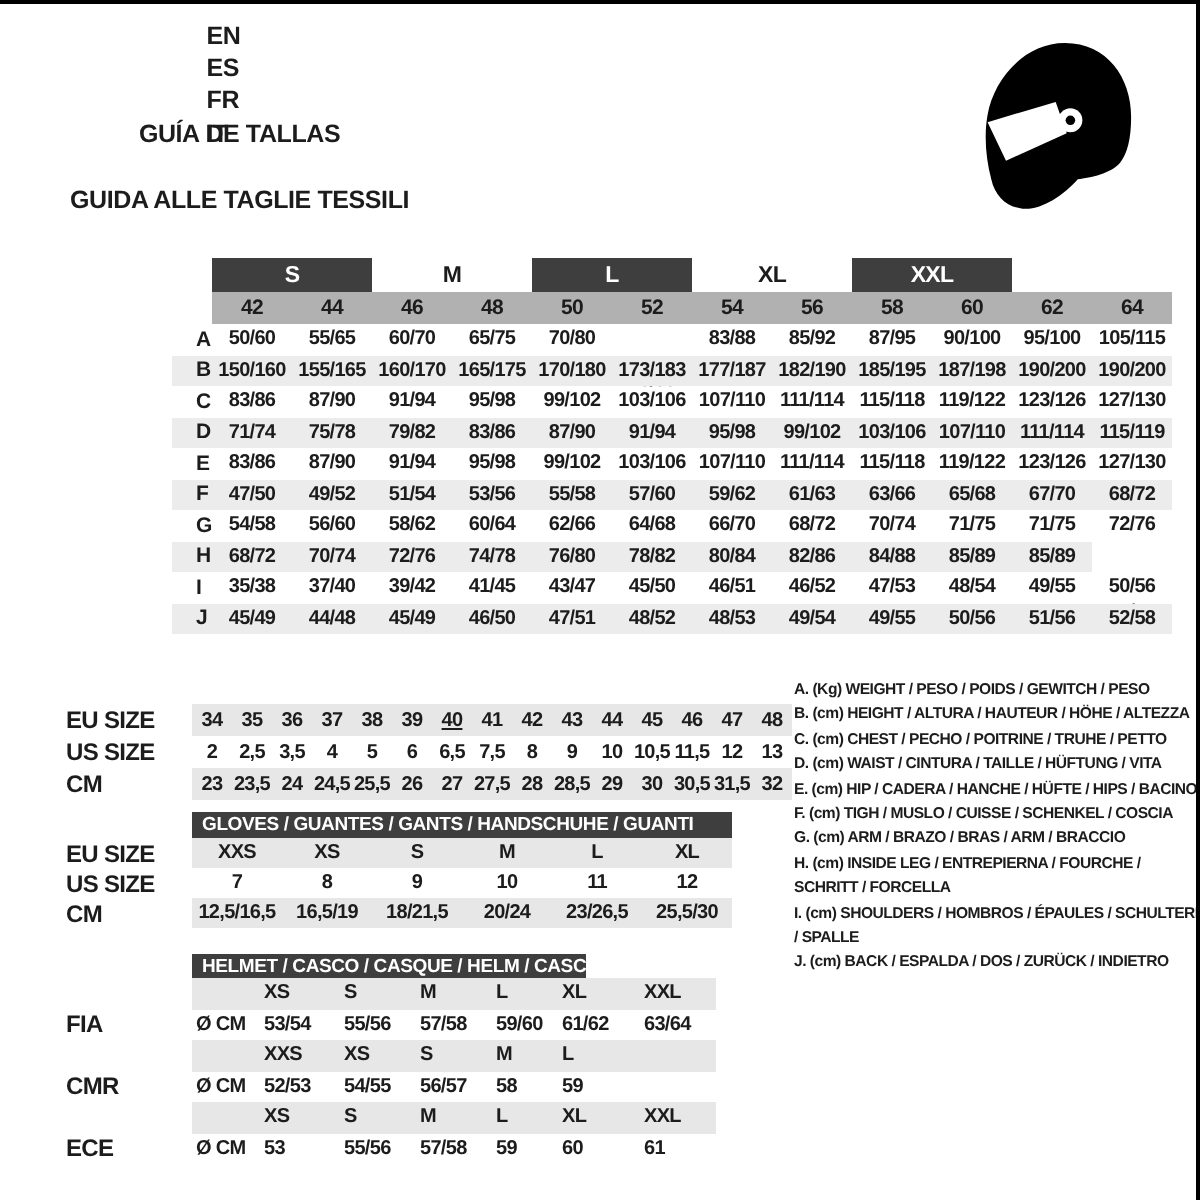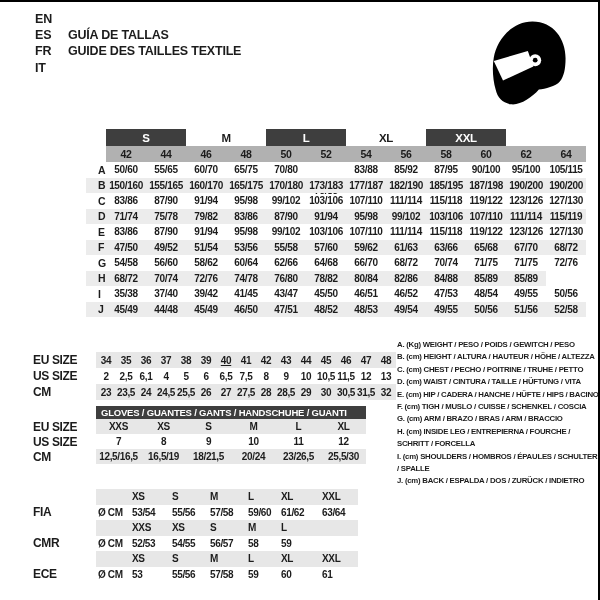--- a/index.html
+++ b/index.html
@@ -4,21 +4,21 @@
 <style>
   html,body{margin:0;padding:0;background:#fff;}
   .sheet{
     position:relative;width:600px;height:600px;background:#ffffff;
     font-family:"Liberation Sans",sans-serif;color:#1c1c1c;
     border-top:2px solid #000;border-right:2px solid #000;box-sizing:border-box;
     overflow:hidden;
   }
   
   .title-block{position:absolute;left:35px;top:9px;}
-  .lang-line{display:flex;align-items:center;height:16.2px;font-weight:bold;font-size:12.5px;letter-spacing:-0.2px;white-space:nowrap;}
+  .lang-line{display:flex;align-items:center;height:16.2px;font-weight:bold;font-size:12.5px;letter-spacing:-0.2px;white-space:nowrap;flex-direction:column;}
   .lang-code{width:33px;flex:0 0 33px;}
   
   .helmet-icon{position:absolute;left:480px;top:12px;}
   
   .grid{position:absolute;display:grid;}
   #size-table{left:86px;top:127px;grid-template-columns:20px repeat(12,40px);grid-template-rows:17px 16px repeat(10,15.5px);}
   #shoes-grid{left:33px;top:350px;grid-template-columns:63px repeat(15,20px);grid-template-rows:repeat(3,16px);}
   #gloves-grid{left:33px;top:417px;grid-template-columns:63px repeat(6,45px);grid-template-rows:repeat(3,15px);}
   #helmet-grid{left:33px;top:487px;grid-template-columns:63px 34px 40px 38px 38px 33px 41px 38px;grid-template-rows:repeat(6,15.5px);}
   
@@ -47,24 +47,24 @@
   <div class="title-block">
     <div class="lang-line">
       <span class="lang-code">EN</span>
     </div>
     <div class="lang-line">
       <span class="lang-code">ES</span>
       <span class="lang-text">GUÍA DE TALLAS</span>
     </div>
     <div class="lang-line">
       <span class="lang-code">FR</span>
-      <span class="lang-text">GUIDE DES TAILLES TEXTILE</span>
     </div>
     <div class="lang-line">
       <span class="lang-code">IT</span>
+      <span class="lang-text">GUIDA ALLE TAGLIE TESSILI</span>
     </div>
   </div>
 
   <svg class="helmet-icon" width="92" height="96" viewBox="0 0 100 100" aria-hidden="true">
     <path fill="#000" d="M57 6 C80 6 93 25 93 46 C93 58 91 66 87 71 C82 77 71 79 64 80 C56 89 44 97 34 96 C25 95 19 89 17 80 C14 69 13 56 15 45 C18 27 34 6 57 6 Z"></path>
     <polygon fill="#fff" points="15,49 52,38 58,55 25,70"></polygon>
     <circle cx="60" cy="48" r="6.5" fill="#fff"></circle>
     <circle cx="60" cy="48" r="2.6" fill="#000"></circle>
   </svg>
 
@@ -231,21 +231,21 @@
       <div class="c shade" style="grid-area: 1 / 10;">42</div>
       <div class="c shade" style="grid-area: 1 / 11;">43</div>
       <div class="c shade" style="grid-area: 1 / 12;">44</div>
       <div class="c shade" style="grid-area: 1 / 13;">45</div>
       <div class="c shade" style="grid-area: 1 / 14;">46</div>
       <div class="c shade" style="grid-area: 1 / 15;">47</div>
       <div class="c shade" style="grid-area: 1 / 16;">48</div>
       <div class="c slab" style="grid-area: 2 / 1;">US SIZE</div>
       <div class="c" style="grid-area: 2 / 2;">2</div>
       <div class="c" style="grid-area: 2 / 3;">2,5</div>
-      <div class="c" style="grid-area: 2 / 4;">6,1</div>
+      <div class="c" style="grid-area: 2 / 4;">3,5</div>
       <div class="c" style="grid-area: 2 / 5;">4</div>
       <div class="c" style="grid-area: 2 / 6;">5</div>
       <div class="c" style="grid-area: 2 / 7;">6</div>
       <div class="c" style="grid-area: 2 / 8;">6,5</div>
       <div class="c" style="grid-area: 2 / 9;">7,5</div>
       <div class="c" style="grid-area: 2 / 10;">8</div>
       <div class="c" style="grid-area: 2 / 11;">9</div>
       <div class="c" style="grid-area: 2 / 12;">10</div>
       <div class="c" style="grid-area: 2 / 13;">10,5</div>
       <div class="c" style="grid-area: 2 / 14;">11,5</div>
@@ -287,20 +287,21 @@
       <div class="c" style="grid-area: 2 / 7;">12</div>
       <div class="c slab" style="grid-area: 3 / 1;">CM</div>
       <div class="c shade" style="grid-area: 3 / 2;">12,5/16,5</div>
       <div class="c shade" style="grid-area: 3 / 3;">16,5/19</div>
       <div class="c shade" style="grid-area: 3 / 4;">18/21,5</div>
       <div class="c shade" style="grid-area: 3 / 5;">20/24</div>
       <div class="c shade" style="grid-area: 3 / 6;">23/26,5</div>
       <div class="c shade" style="grid-area: 3 / 7;">25,5/30</div>
     </div>
 
+  <div class="sec-head" id="helmet-head">HELMET / CASCO / CASQUE / HELM / CASCO</div>
   <div class="grid" id="helmet-grid">
       <div class="c shade" style="grid-area: 1 / 2;"></div>
       <div class="c hcell shade" style="grid-area: 1 / 3;">XS</div>
       <div class="c hcell shade" style="grid-area: 1 / 4;">S</div>
       <div class="c hcell shade" style="grid-area: 1 / 5;">M</div>
       <div class="c hcell shade" style="grid-area: 1 / 6;">L</div>
       <div class="c hcell shade" style="grid-area: 1 / 7;">XL</div>
       <div class="c hcell shade" style="grid-area: 1 / 8;">XXL</div>
       <div class="c slab" style="grid-area: 2 / 1;">FIA</div>
       <div class="c hcell" style="grid-area: 2 / 2;">Ø CM</div>

